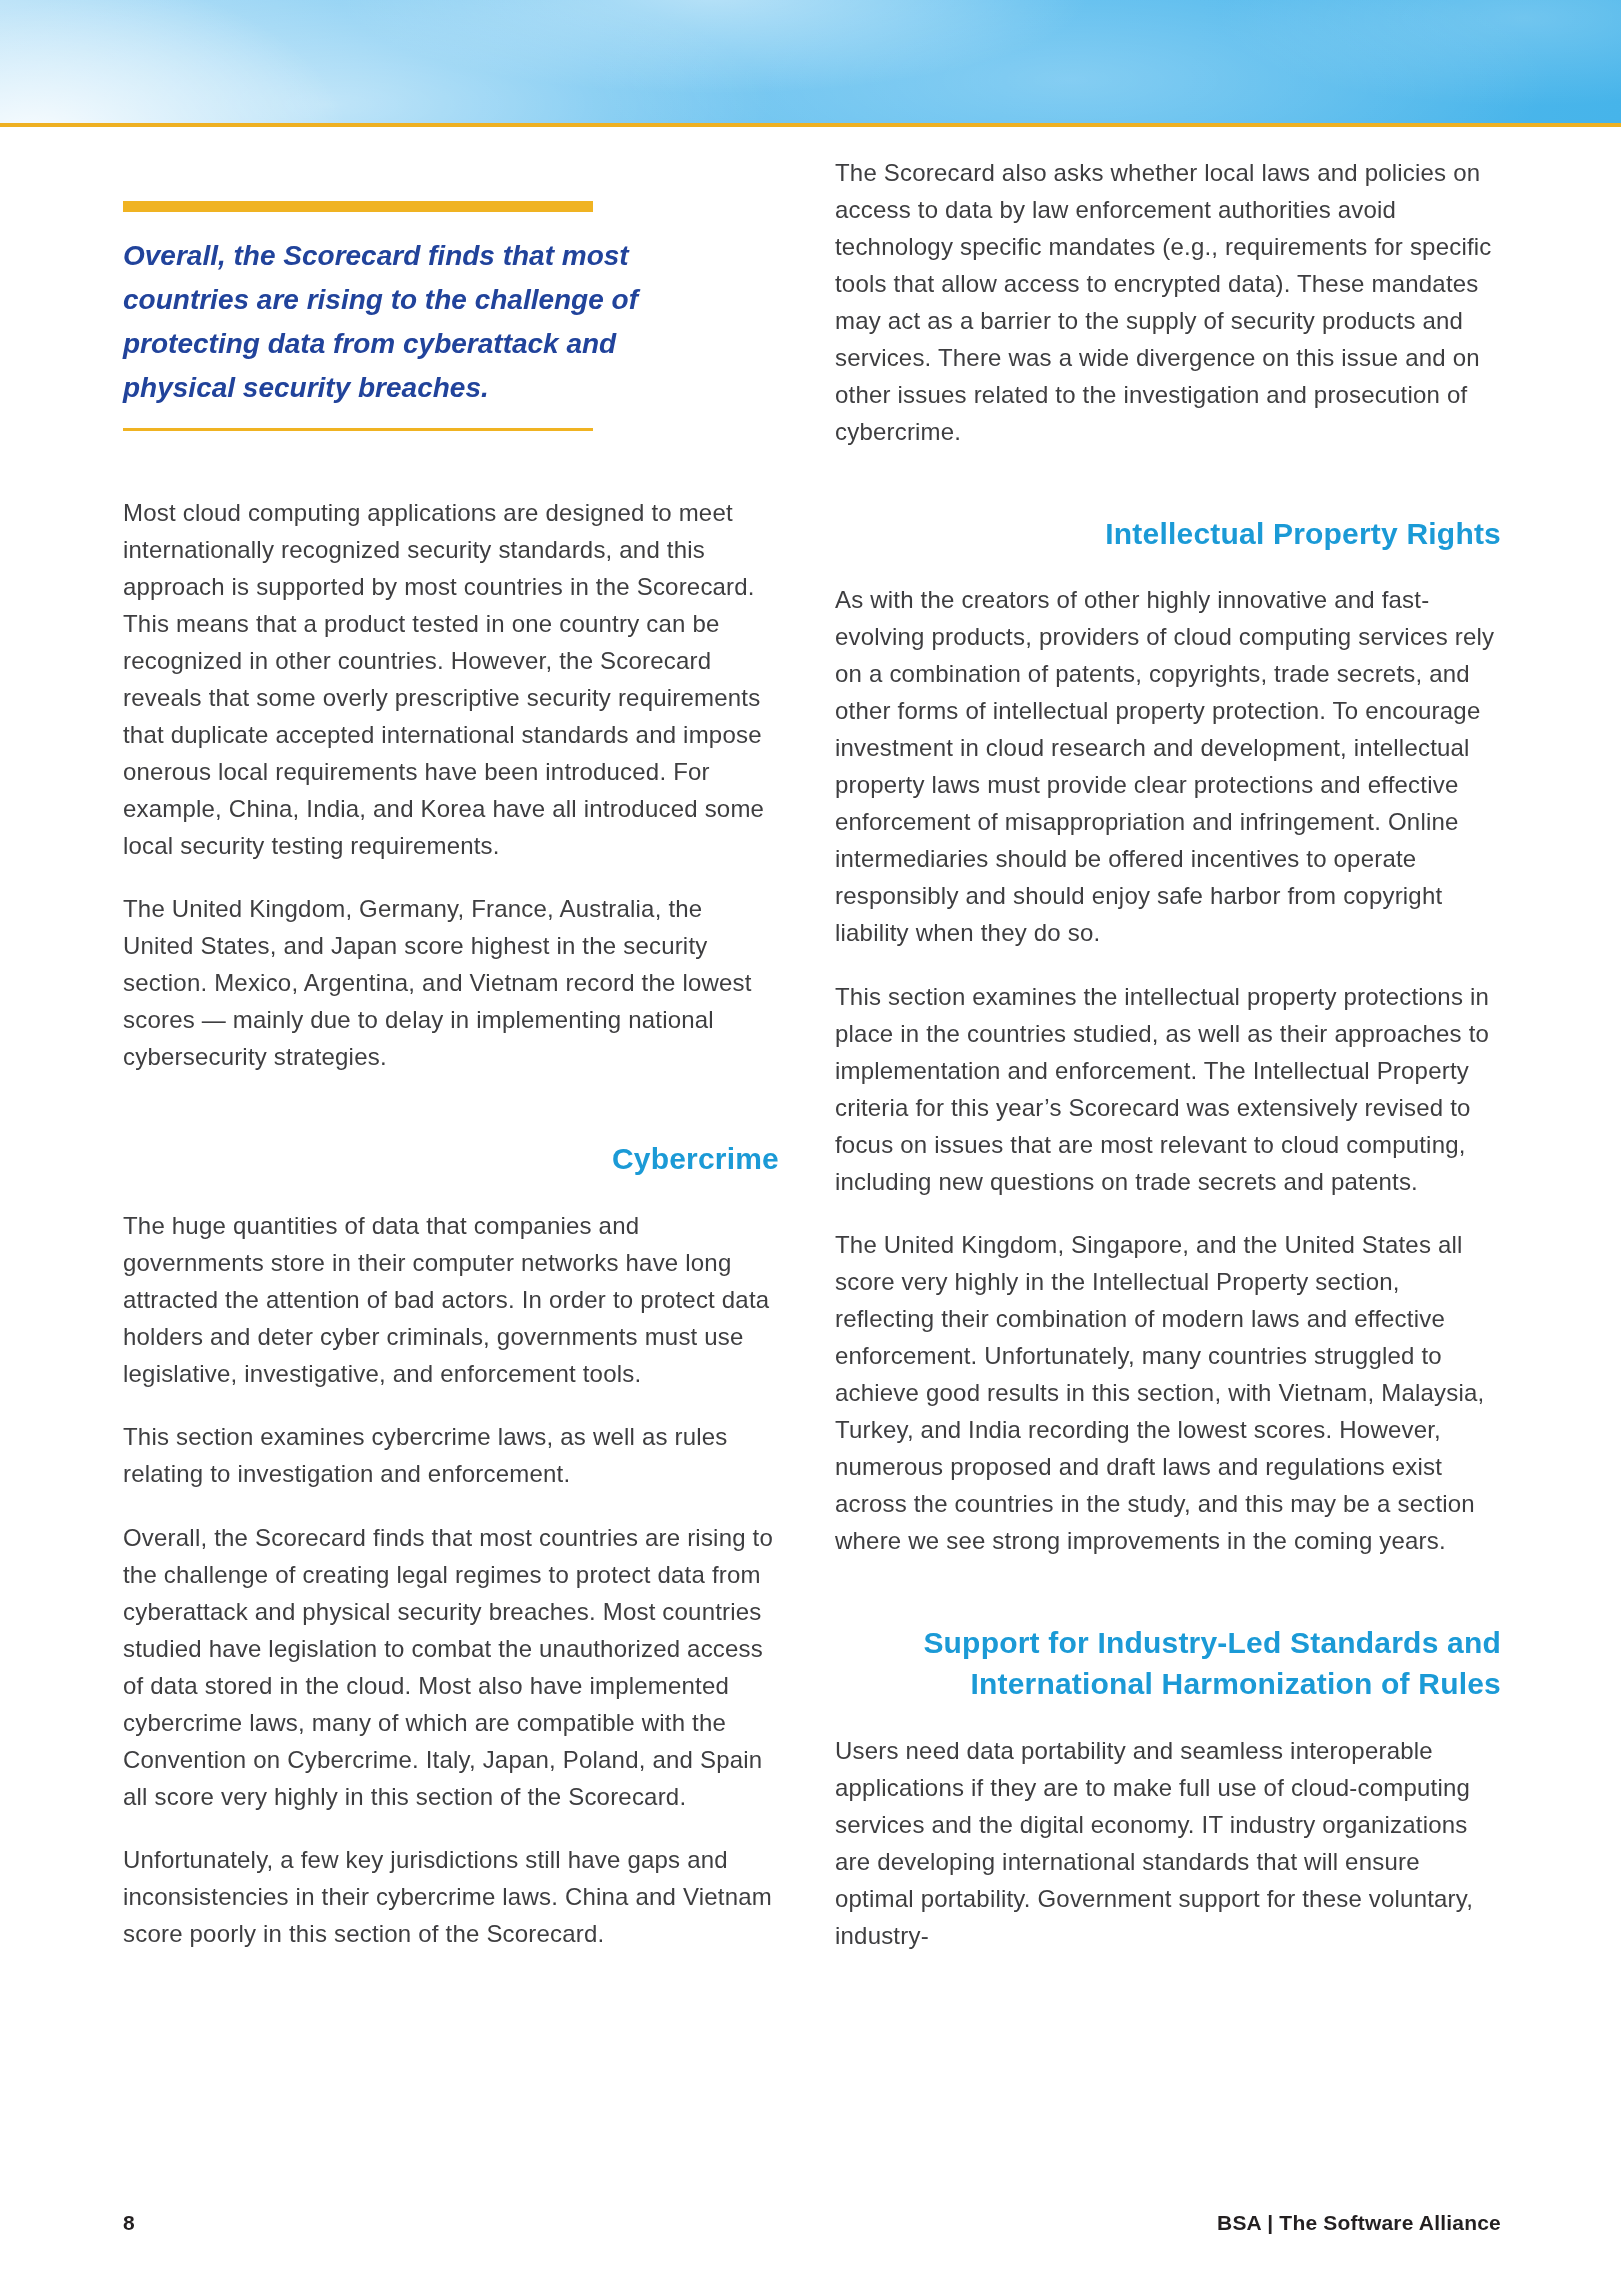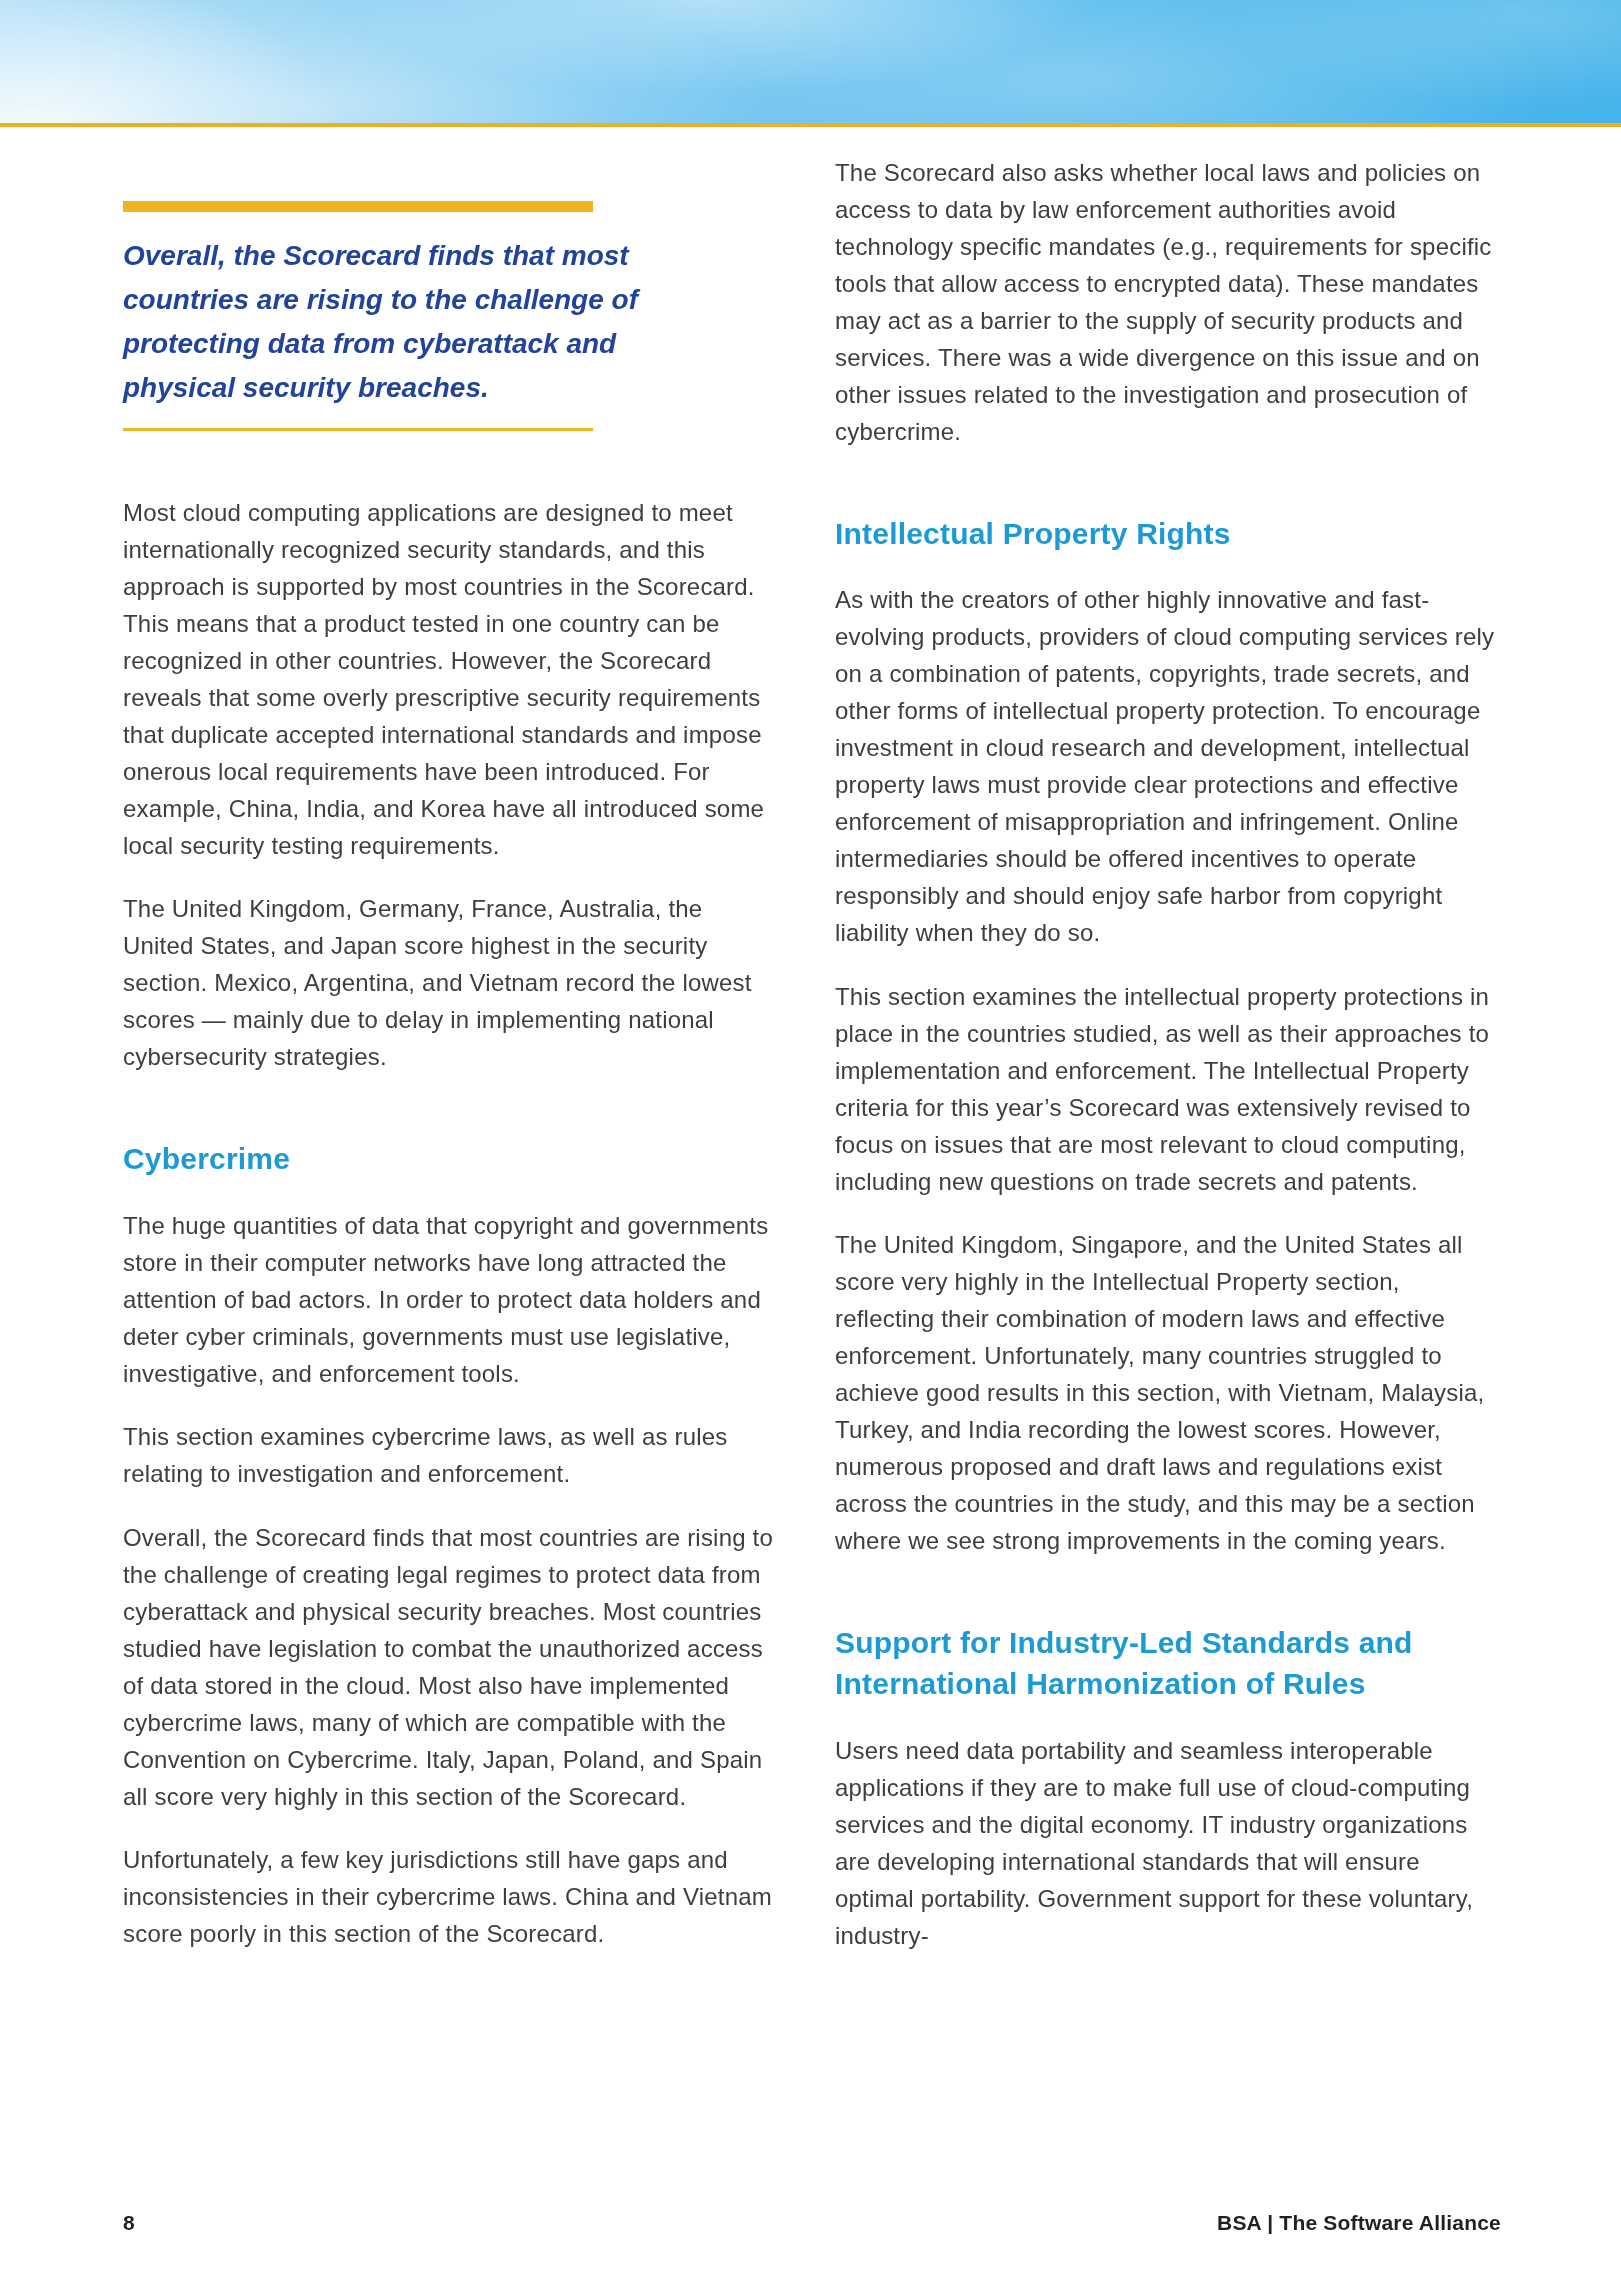--- a/index.html
+++ b/index.html
@@ -46,20 +46,21 @@
     letter-spacing: 0.2px;
     color: #3e3e40;
   }
   .section-heading {
     margin: 63px 0 27.4px 0;
     font-size: 30px;
     line-height: 41px;
     font-weight: bold;
     letter-spacing: 0.2px;
     color: #1b9ad6;
+    text-align: right;
   }
   
   .callout { margin: 0 0 63px 0; }
   .callout .rule-thick {
     width: 470px; height: 10.8px;
     background: #f0b322;
   }
   .callout-text {
     margin-top: 22.5px;
     width: 534px;
@@ -105,21 +106,21 @@
         <div class="rule-thick"></div>
         <div class="callout-text">Overall, the Scorecard finds that most countries are rising to the challenge of protecting data from cyberattack and physical security breaches.</div>
         <div class="rule-thin"></div>
       </div>
 
       <p class="body">Most cloud computing applications are designed to meet internationally recognized security standards, and this approach is supported by most countries in the Scorecard. This means that a product tested in one country can be recognized in other countries. However, the Scorecard reveals that some overly prescriptive security requirements that duplicate accepted international standards and impose onerous local requirements have been introduced. For example, China, India, and Korea have all introduced some local security testing requirements.</p>
       <p class="body">The United Kingdom, Germany, France, Australia, the United States, and Japan score highest in the security section. Mexico, Argentina, and Vietnam record the lowest scores — mainly due to delay in implementing national cybersecurity strategies.</p>
 
       <h2 class="section-heading">Cybercrime</h2>
 
-      <p class="body">The huge quantities of data that copyright and governments store in their computer networks have long attracted the attention of bad actors. In order to protect data holders and deter cyber criminals, governments must use legislative, investigative, and enforcement tools.</p>
+      <p class="body">The huge quantities of data that companies and governments store in their computer networks have long attracted the attention of bad actors. In order to protect data holders and deter cyber criminals, governments must use legislative, investigative, and enforcement tools.</p>
       <p class="body">This section examines cybercrime laws, as well as rules relating to investigation and enforcement.</p>
       <p class="body">Overall, the Scorecard finds that most countries are rising to the challenge of creating legal regimes to protect data from cyberattack and physical security breaches. Most countries studied have legislation to combat the unauthorized access of data stored in the cloud. Most also have implemented cybercrime laws, many of which are compatible with the Convention on Cybercrime. Italy, Japan, Poland, and Spain all score very highly in this section of the Scorecard.</p>
       <p class="body">Unfortunately, a few key jurisdictions still have gaps and inconsistencies in their cybercrime laws. China and Vietnam score poorly in this section of the Scorecard.</p>
 
     </div>
 
     <div class="col right">
 
       <p class="body">The Scorecard also asks whether local laws and policies on access to data by law enforcement authorities avoid technology specific mandates (e.g., requirements for specific tools that allow access to encrypted data). These mandates may act as a barrier to the supply of security products and services. There was a wide divergence on this issue and on other issues related to the investigation and prosecution of cybercrime.</p>
 

